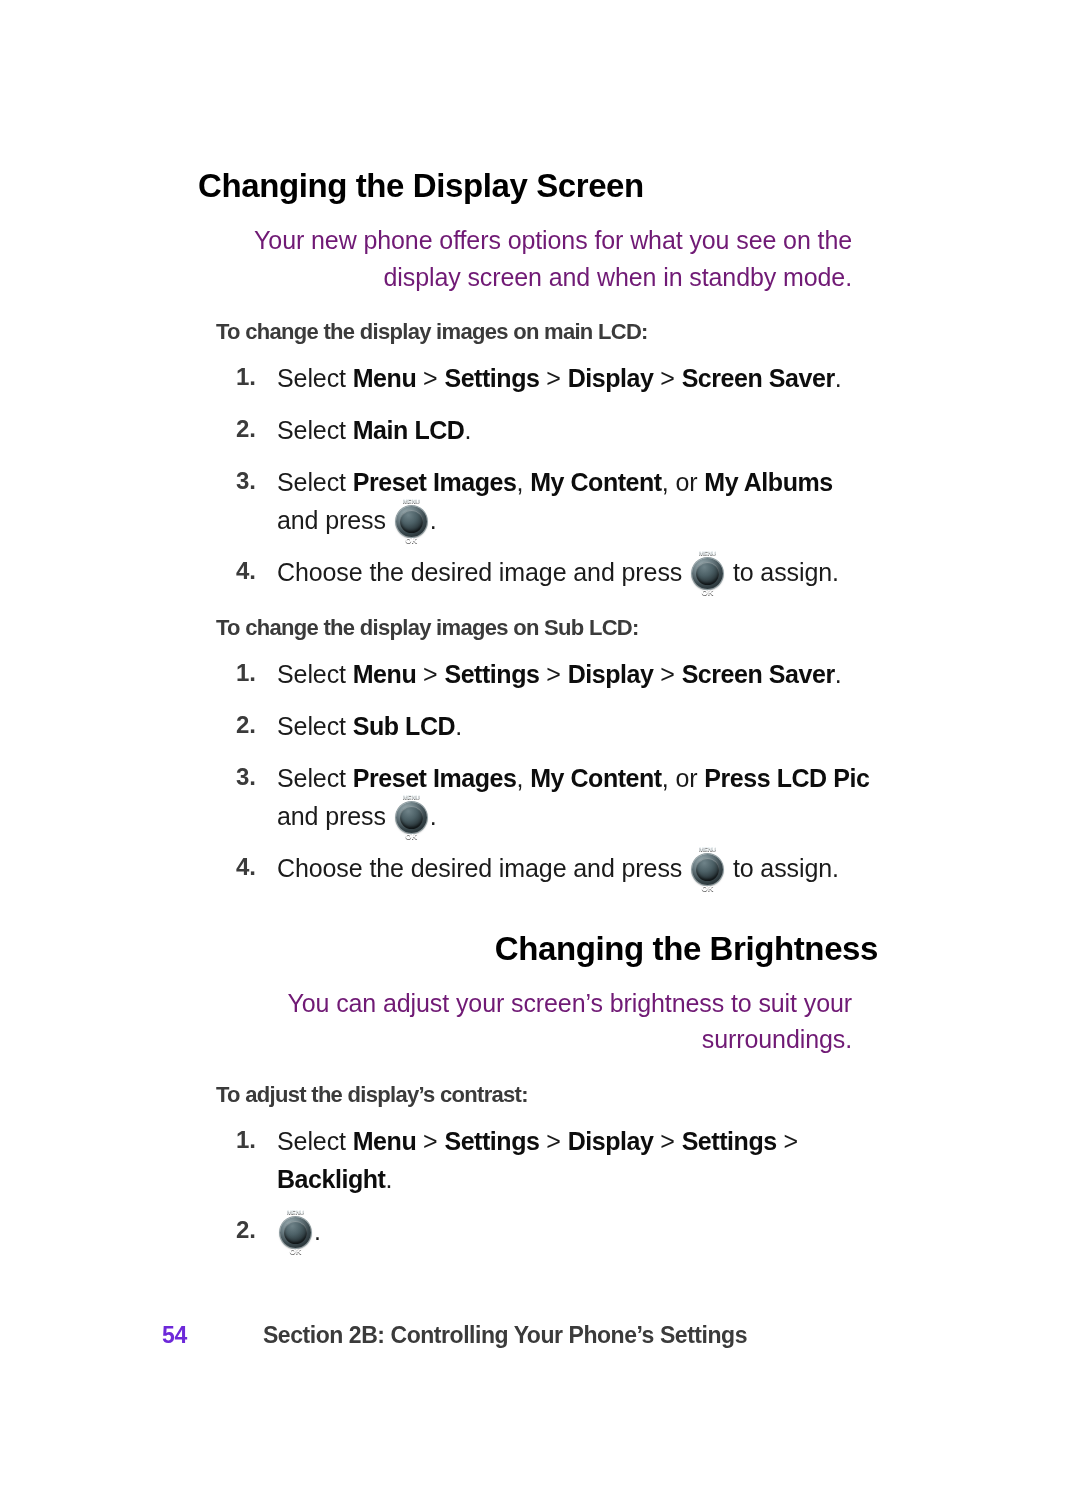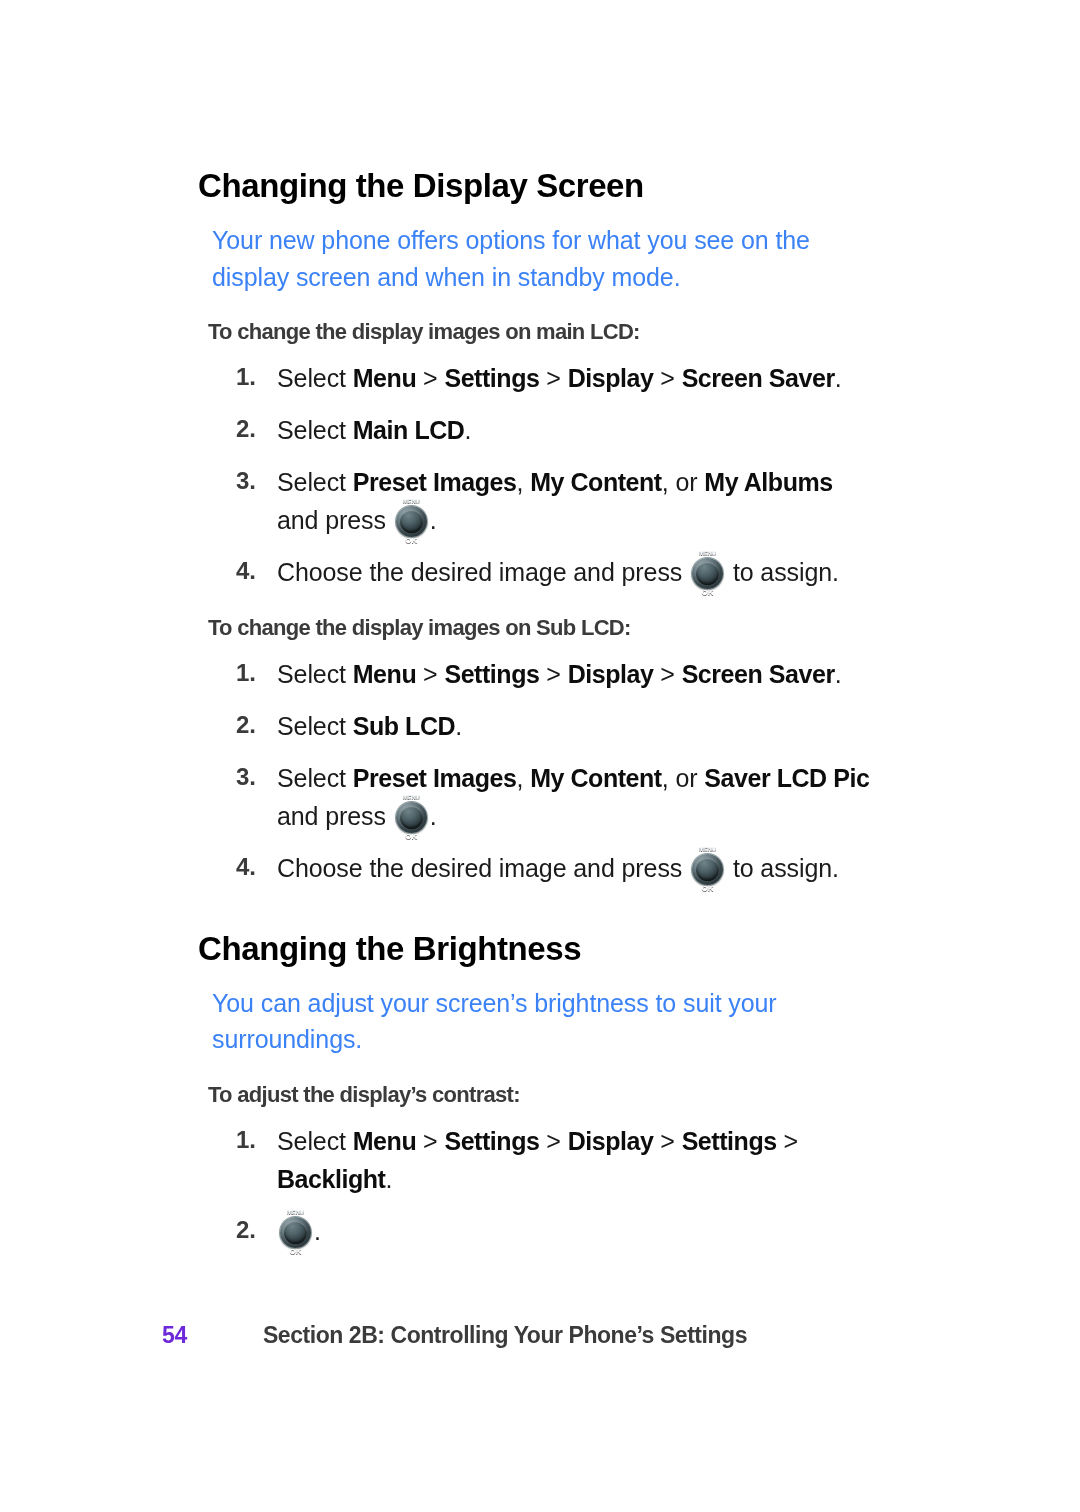--- a/index.html
+++ b/index.html
@@ -33,38 +33,39 @@
   
   .h1 {
     font-size: 33px;
     font-weight: bold;
     letter-spacing: -0.4px;
     color: #000000;
     line-height: 1.1;
     margin: 0;
   }
   .h1.first { margin-top: 8px; }
-  .h1.second { margin-top: 44px; }
+  .h1.second { margin-top: 44px; text-align: right; }
 
   
   .para {
     font-size: 25px;
     line-height: 1.45;
-    color: #3b82f6;
+    color: #701a75;
     margin: 18px 0 0 14px;
     width: 640px;
     letter-spacing: -0.1px;
+    text-align: right;
   }
 
   
   .subhead {
     font-size: 22px;
     font-weight: bold;
     color: #3b3b3b;
-    margin: 24px 0 0 10px;
+    margin: 24px 0 0 18px;
     letter-spacing: -0.7px;
   }
 
   
   .steps {
     margin: 14px 0 0 0;
     padding: 0;
     list-style: none;
   }
   .step {
@@ -182,21 +183,21 @@
             </span></span><span>.</span></li>
         <li class="step"><span class="step-num">4.</span><span>Choose the desired image and press </span><span class="keyicon"><span class="inner">
               <span class="l1">MENU</span>
               <span class="l2">OK</span>
             </span></span><span> to assign.</span></li>
       </ol>
       <div class="subhead">To change the display images on Sub LCD:</div>
       <ol class="steps">
         <li class="step"><span class="step-num">1.</span><span>Select </span><b>Menu</b><span> &gt; </span><b>Settings</b><span> &gt; </span><b>Display</b><span> &gt; </span><b>Screen Saver</b><span>.</span></li>
         <li class="step"><span class="step-num">2.</span><span>Select </span><b>Sub LCD</b><span>.</span></li>
-        <li class="step"><span class="step-num">3.</span><span>Select </span><b>Preset Images</b><span>, </span><b>My Content</b><span>, or </span><b>Saver LCD Pic</b><span> and press </span><span class="keyicon"><span class="inner">
+        <li class="step"><span class="step-num">3.</span><span>Select </span><b>Preset Images</b><span>, </span><b>My Content</b><span>, or </span><b>Press LCD Pic</b><span> and press </span><span class="keyicon"><span class="inner">
               <span class="l1">MENU</span>
               <span class="l2">OK</span>
             </span></span><span>.</span></li>
         <li class="step"><span class="step-num">4.</span><span>Choose the desired image and press </span><span class="keyicon"><span class="inner">
               <span class="l1">MENU</span>
               <span class="l2">OK</span>
             </span></span><span> to assign.</span></li>
       </ol>
       <div class="h1 second">Changing the Brightness</div>
       <div class="para">You can adjust your screen’s brightness to suit your surroundings.</div>

